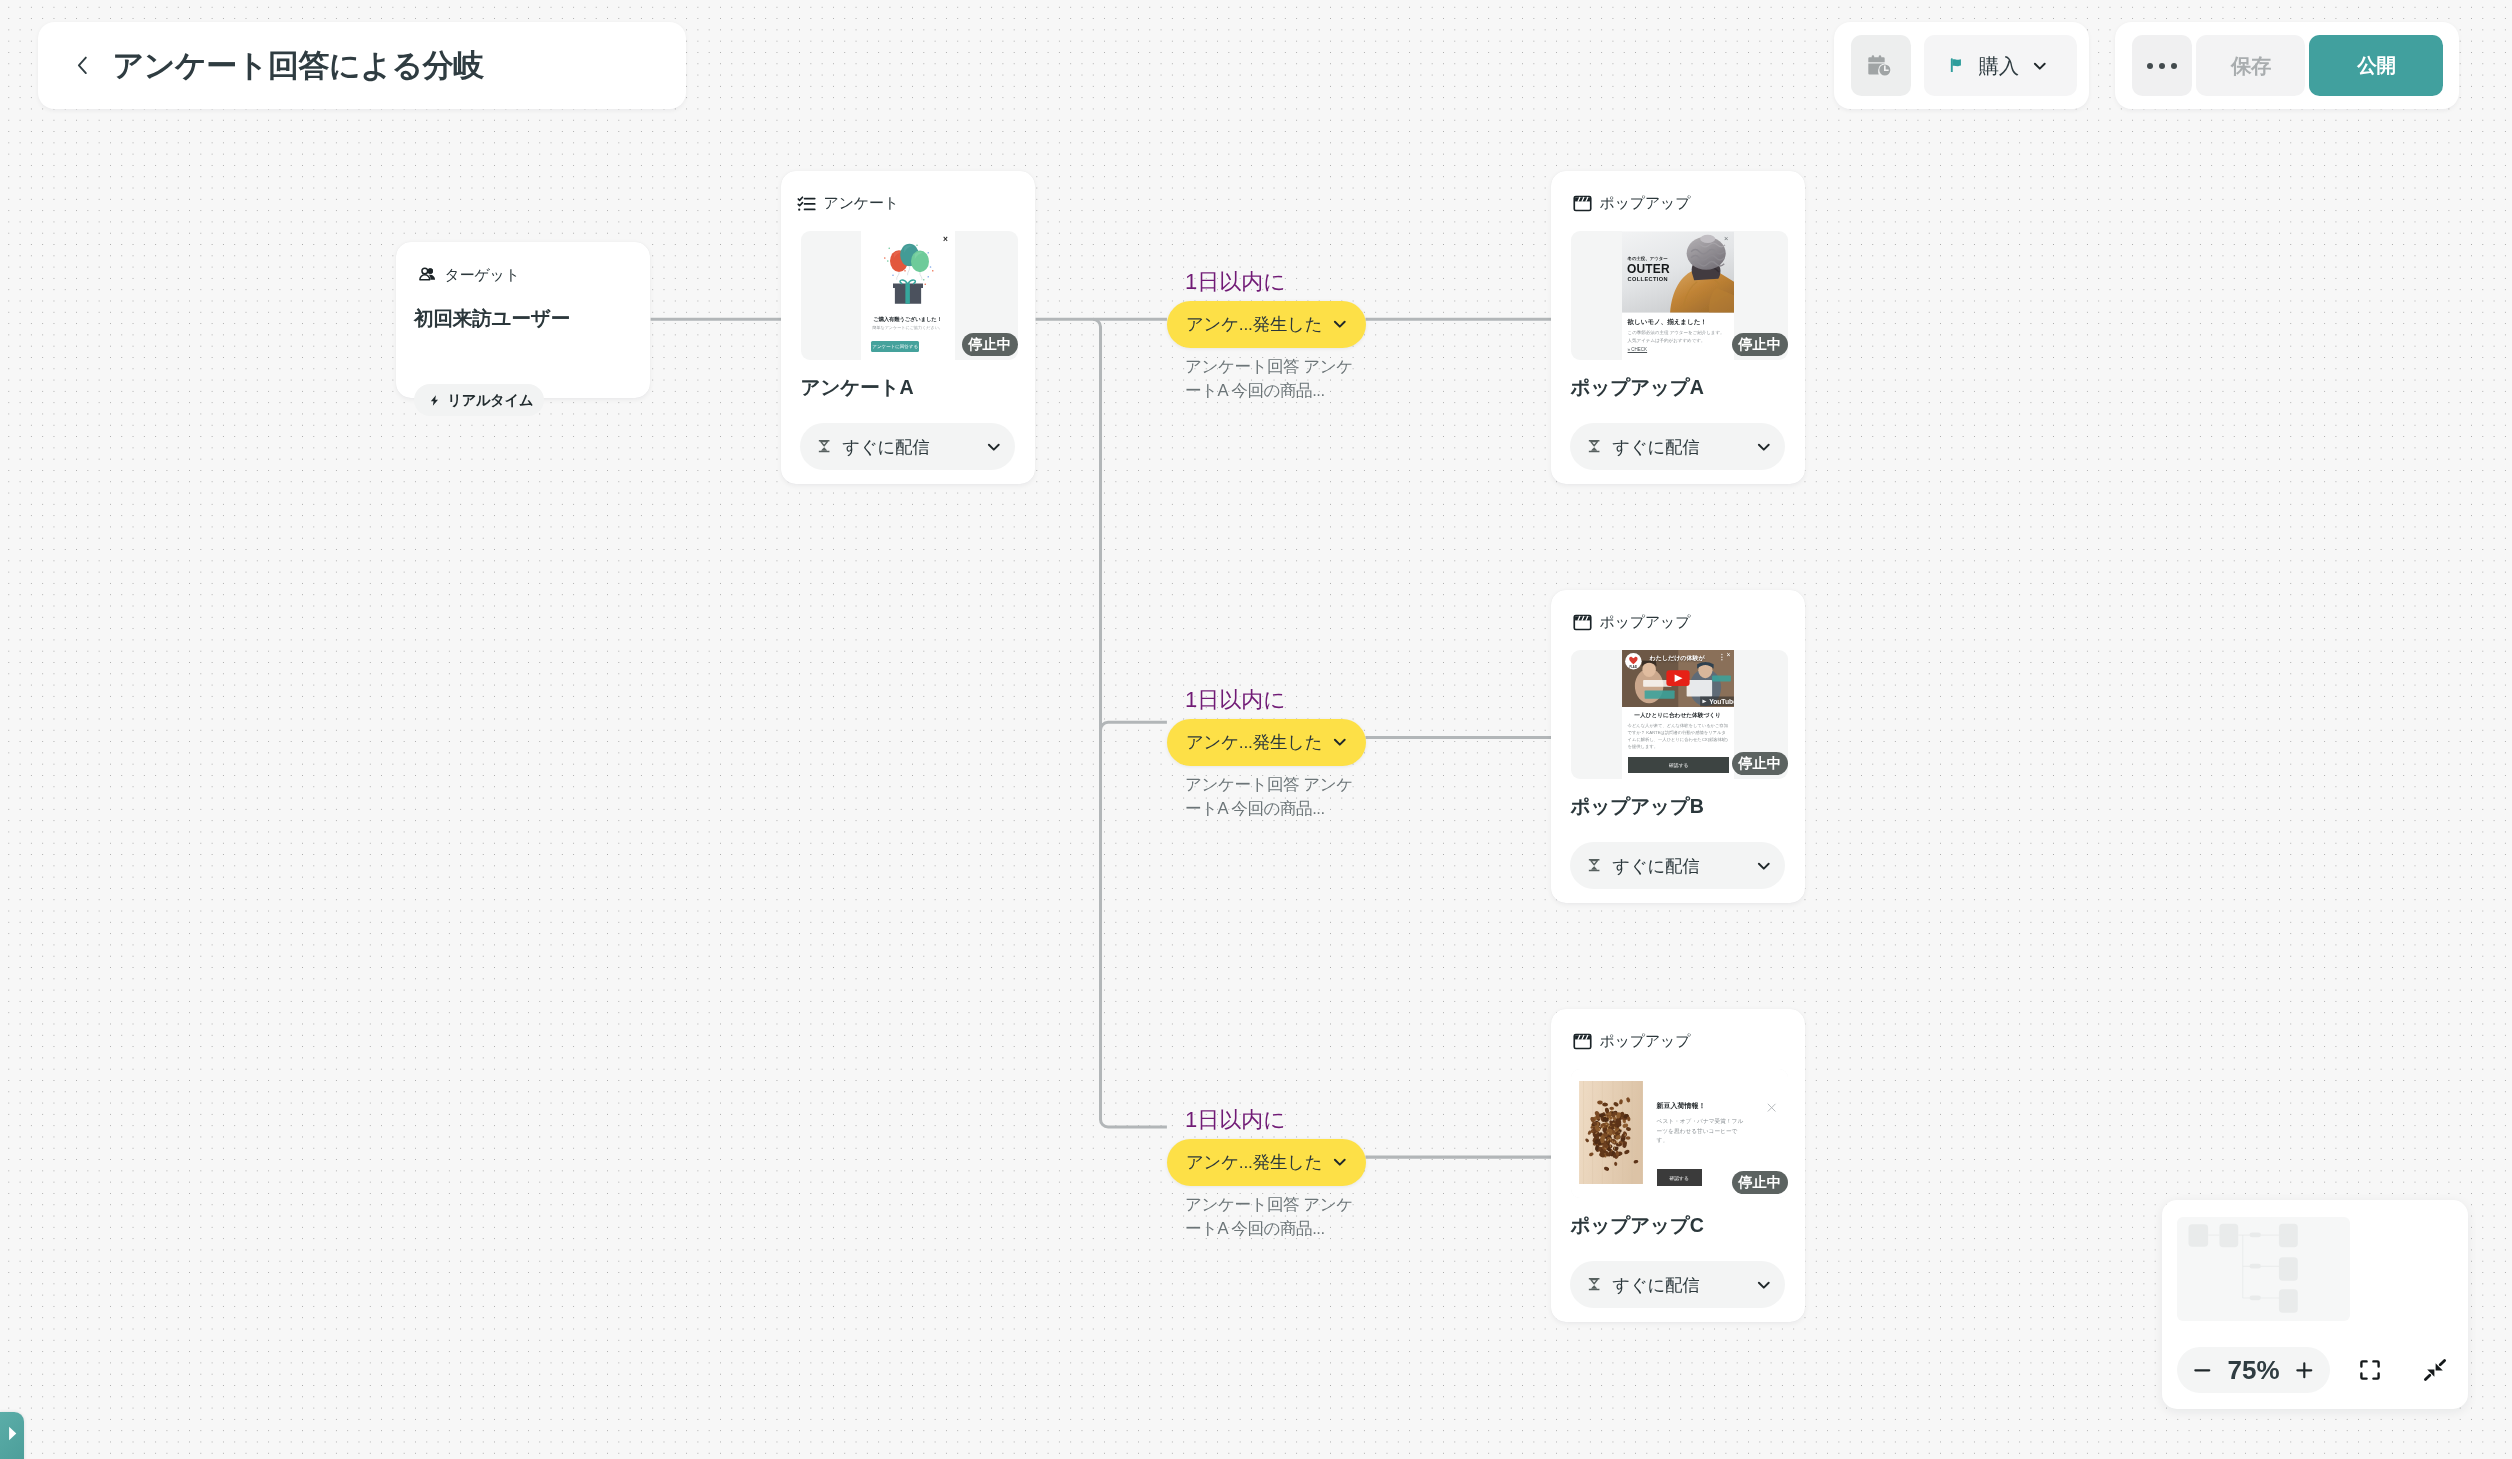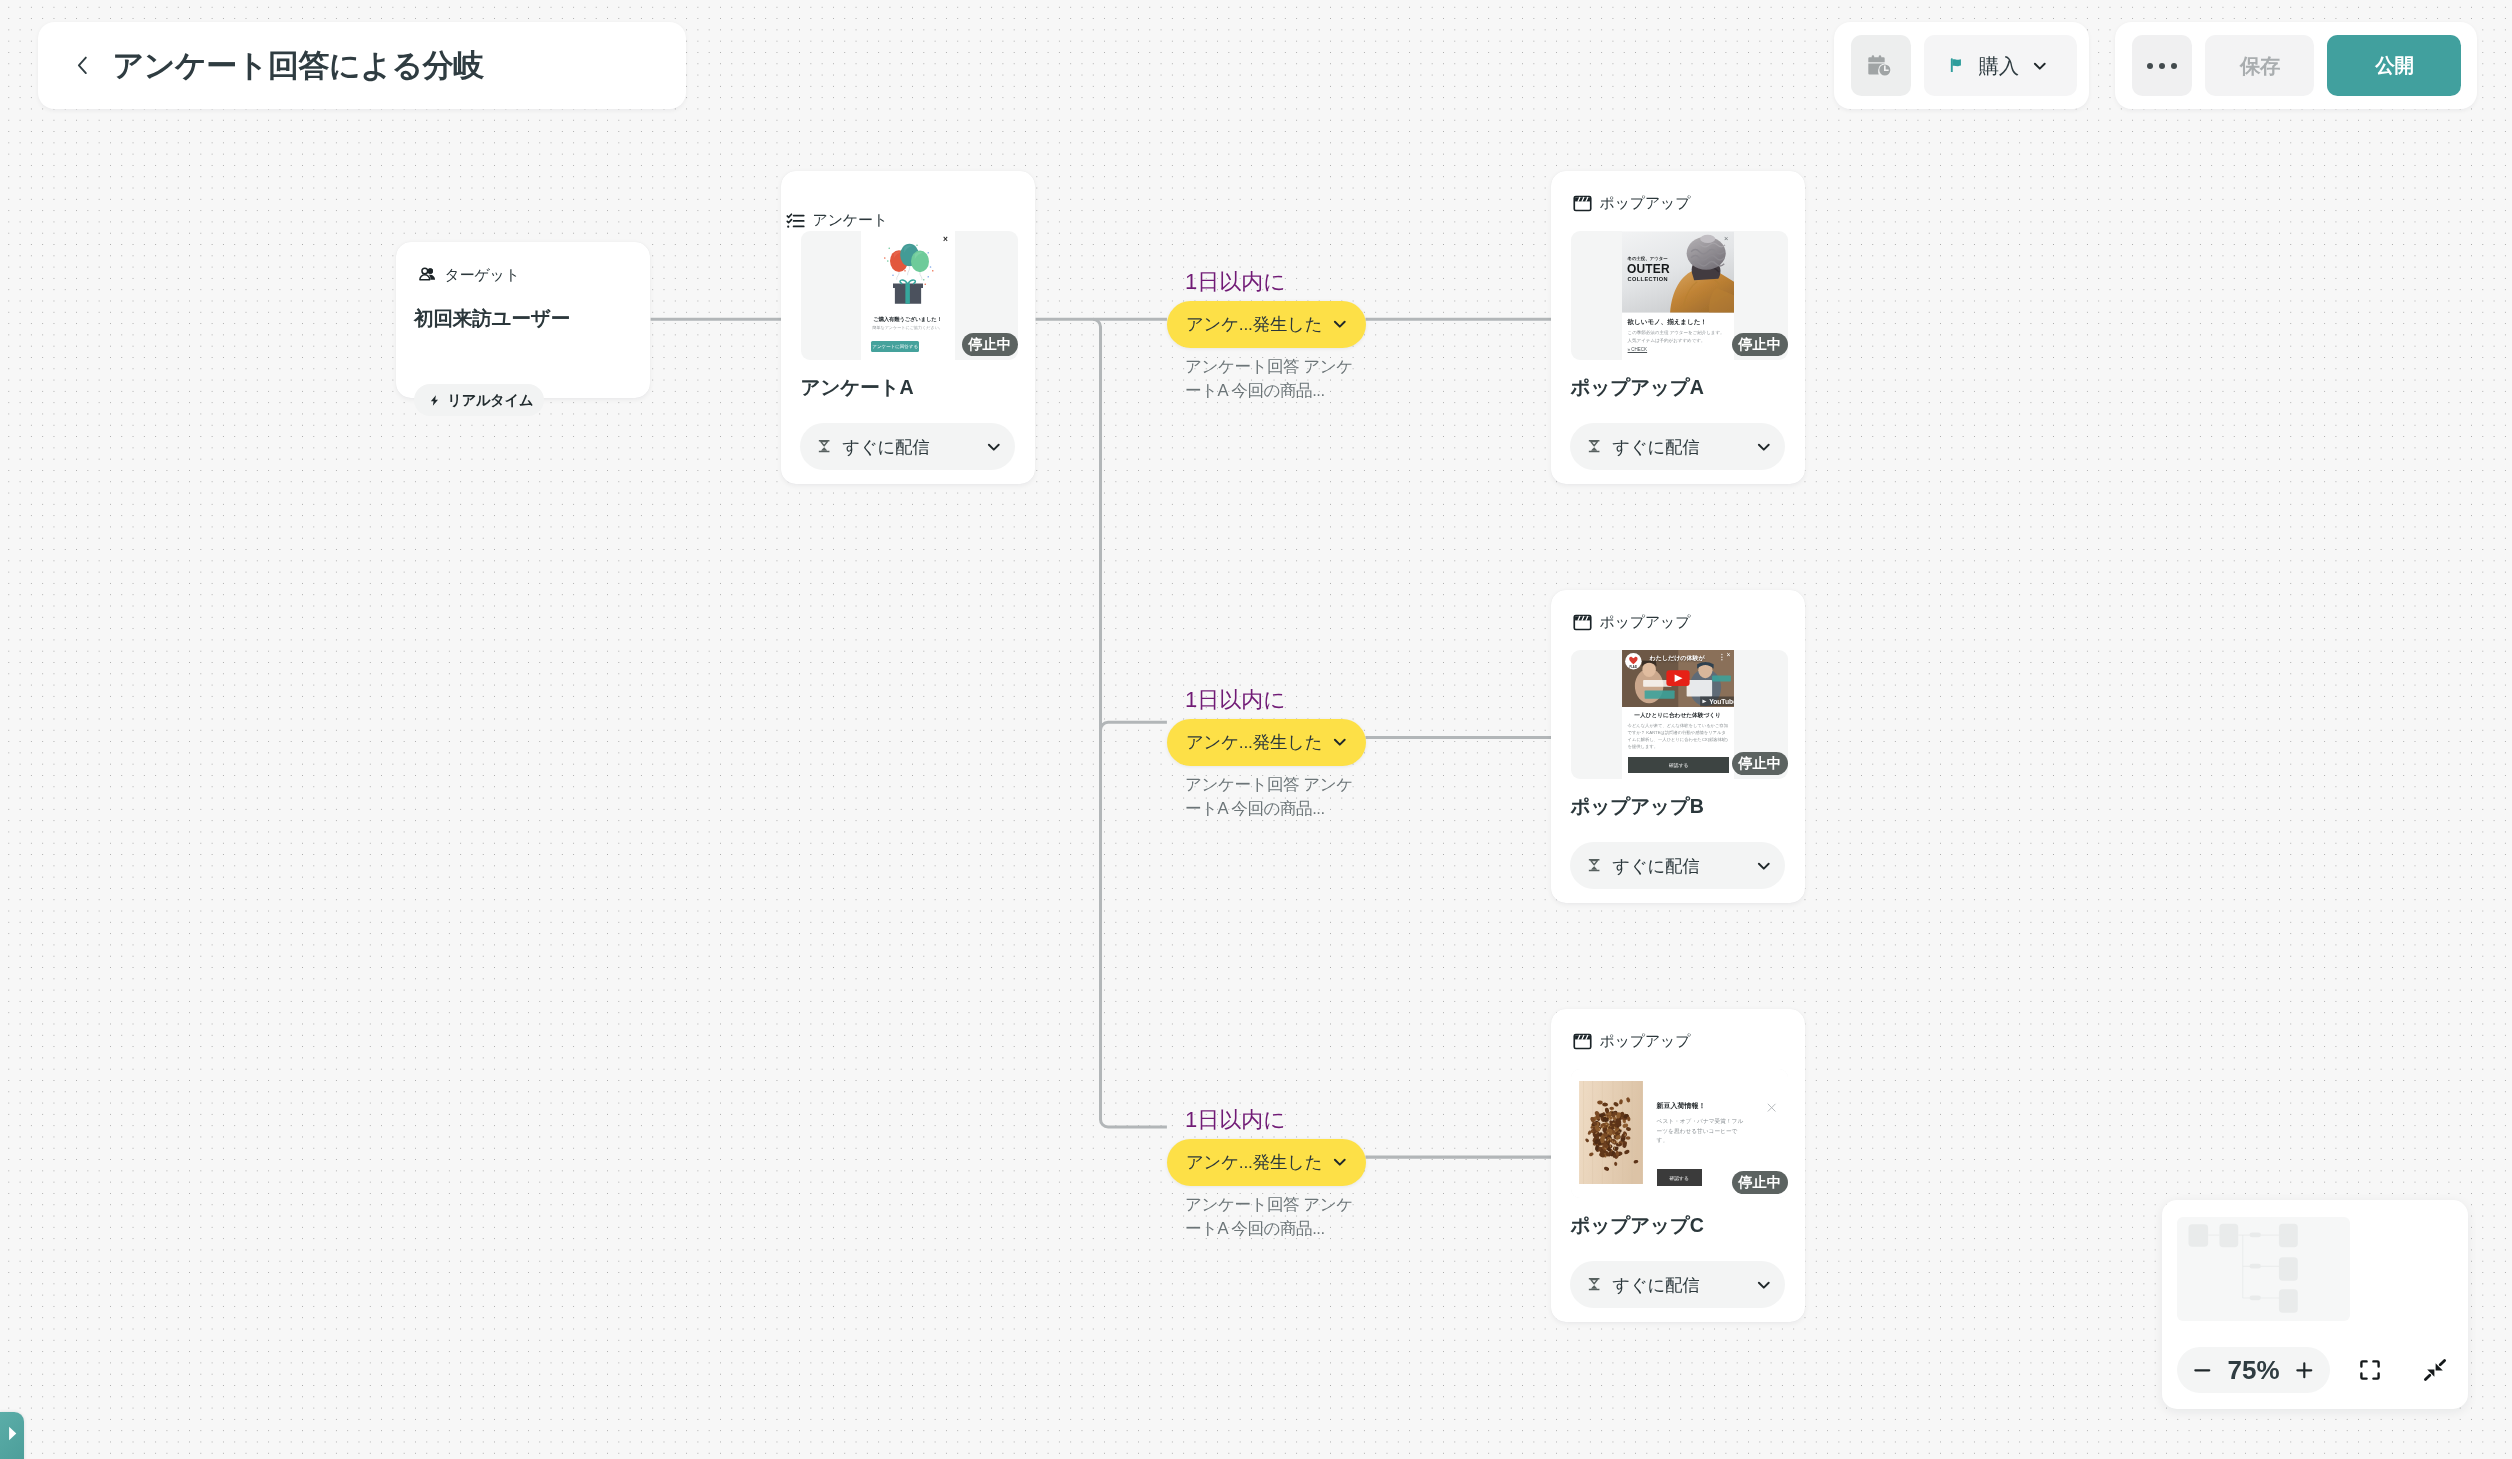--- a/index.html
+++ b/index.html
@@ -19,21 +19,21 @@
   
   .title-card{position:absolute;left:38px;top:22px;width:648px;height:87px;
     background:#fff;border-radius:16.6px;display:flex;align-items:center;
     box-shadow:0 1.5px 4.5px rgba(16,24,40,.05);}
   .back-btn{width:26px;height:26px;margin-left:32px;display:flex;align-items:center;justify-content:center;cursor:pointer;}
   .page-title{font-size:31px;font-weight:700;letter-spacing:-0.5px;margin-left:16.6px;color:#2f3c41;}
 
   .tb-group{position:absolute;background:#fff;border-radius:16.6px;display:flex;align-items:center;
     box-shadow:0 1.5px 4.5px rgba(16,24,40,.05);}
   .tb-left{left:1834px;top:22px;height:87px;padding:0 11.3px 0 17.4px;gap:13px;}
-  .tb-right{left:2115px;top:22px;height:87px;padding:0 16px 0 17.4px;gap:13px;}
+  .tb-right{left:2115px;top:22px;height:87px;padding:0 16px 0 17.4px;gap:4px;}
   .icon-btn{width:60px;height:61px;border-radius:10.6px;background:#edeeee;display:flex;align-items:center;justify-content:center;cursor:pointer;}
   .pill-btn{height:61px;width:153px;border-radius:10.6px;background:#f5f5f6;display:flex;align-items:center;gap:11.3px;padding:0 21px 0 24px;cursor:pointer;font-size:20.4px;font-weight:500;letter-spacing:-0.4px;}
   .save-btn{height:61px;width:109px;border-radius:10.6px;background:#f3f3f4;display:flex;align-items:center;justify-content:center;color:#a9adaf;font-size:20.4px;font-weight:700;cursor:pointer;letter-spacing:-0.4px;}
   .pub-btn{height:61px;width:134px;border-radius:10.6px;background:#41a09e;display:flex;align-items:center;justify-content:center;color:#fff;font-size:19.6px;font-weight:700;cursor:pointer;letter-spacing:-0.4px;}
   .dots-btn{width:60px;height:61px;border-radius:10.6px;background:#f0f0f1;display:flex;align-items:center;justify-content:center;gap:6px;cursor:pointer;}
   .dots-btn i{width:6px;height:6px;border-radius:50%;background:#434b4e;display:block;}
 
   
   .card{position:absolute;background:#fff;border-radius:15px;box-shadow:0 1.5px 5.3px rgba(16,24,40,.055),0 0 0.8px rgba(16,24,40,.08);}
   .card-head{display:flex;align-items:center;gap:7.5px;font-size:15px;font-weight:500;color:#2b373b;letter-spacing:-0.2px;}
@@ -147,21 +147,21 @@
   <div class="card-title" style="position:absolute;left:18px;top:63px;">初回来訪ユーザー</div>
   <div class="rt-pill" style="position:absolute;left:18px;top:109px;margin-top:33px;">
     <svg width="13" height="13" viewBox="0 0 24 24">
       <path d="M14.6 2.2 5.2 13.3h5.1L9 21.8l9.5-11.2h-5.2z" fill="#20282b"></path>
     </svg>
     <span>リアルタイム</span>
   </div>
 </div>
 
 <div class="card" id="n-survey" style="left:781px;top:171px;width:254px;height:313px;">
-  <div class="card-head" style="position:absolute;left:5px;top:22.6px;margin-top:17px;">
+  <div class="card-head" style="position:absolute;left:16px;top:22.6px;">
     <svg width="19" height="19" viewBox="0 0 24 24">
       <path d="M1.6 6.3 3.3 8 6.9 4.1" fill="none" stroke="#1a2327" stroke-width="2.1" stroke-linecap="round" stroke-linejoin="round"></path>
       <path d="M1.6 13.1 3.3 14.8 6.9 10.9" fill="none" stroke="#1a2327" stroke-width="2.1" stroke-linecap="round" stroke-linejoin="round"></path>
       <circle cx="2.8" cy="19.8" r="1.4" fill="#1a2327"></circle>
       <path d="M9.6 5.8h12.8M9.6 12.6h12.8M9.6 19.5h12.8" stroke="#1a2327" stroke-width="2.2" stroke-linecap="round"></path>
     </svg>
     <span>アンケート</span>
   </div>
 
   <div class="preview" style="left:19.6px;top:60px;width:217px;height:129px;position:absolute;">

